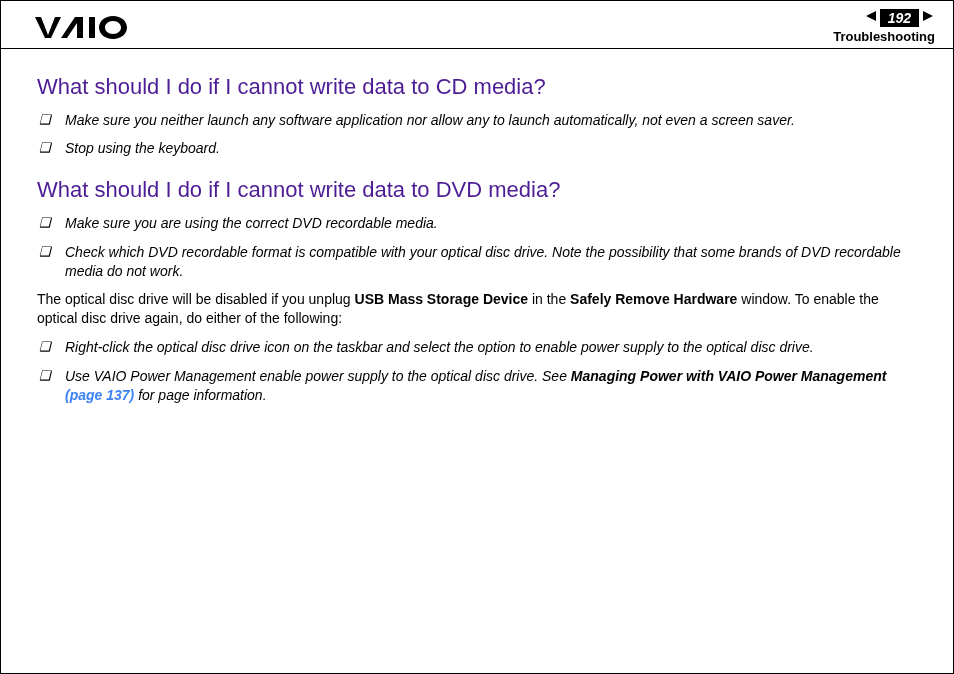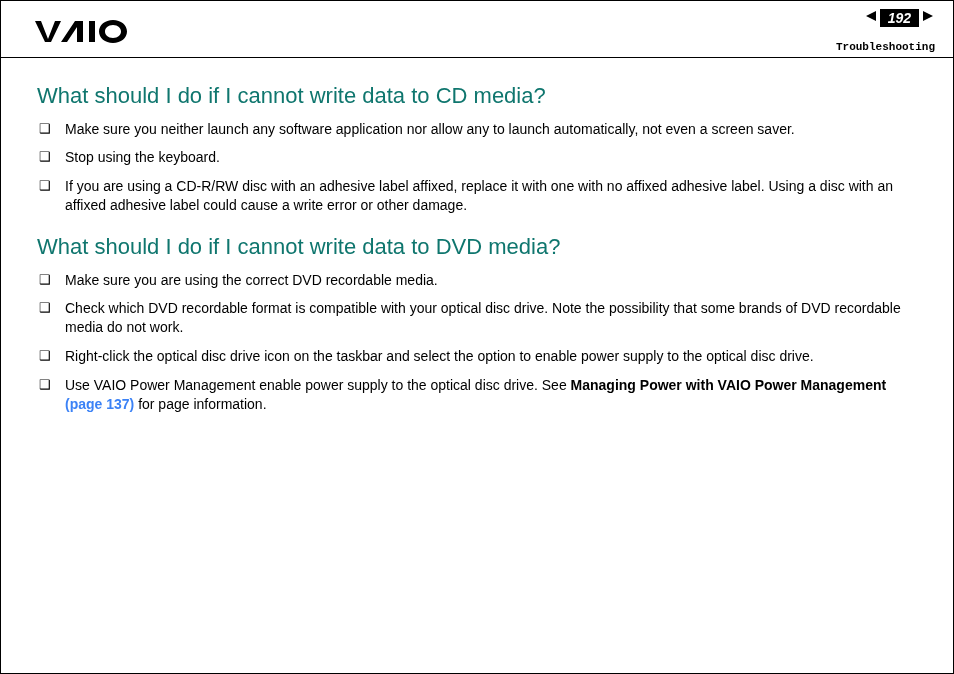--- a/index.html
+++ b/index.html
@@ -44,30 +44,29 @@
   }
   .page-num-box {
     background: #000;
     color: #fff;
     font-style: italic;
     font-weight: bold;
     font-size: 14px;
     padding: 1px 8px;
   }
   .section-name {
-    font-size: 11px;
+    font-size: 13px;
     font-weight: bold;
-    margin-top: 14px;
-    font-family: Liberation Mono, monospace;
+    margin-top: 2px;
   }
   .content {
     padding: 24px 36px 0 36px;
   }
   h2 {
-    color: #0f766e;
+    color: #4c1d95;
     font-weight: normal;
     font-size: 22px;
     margin-bottom: 10px;
     line-height: 1.25;
   }
   h2 + ul, h2 + p { margin-top: 6px; }
   h2.mt { margin-top: 18px; }
   p.intro {
     font-size: 14px;
     line-height: 1.35;
@@ -76,20 +75,21 @@
   ul.bullets {
     list-style: none;
     margin-bottom: 8px;
   }
   ul.bullets li {
     position: relative;
     padding-left: 28px;
     font-size: 14px;
     line-height: 1.35;
     margin-bottom: 10px;
+    font-style: italic;
   }
   ul.bullets li::before {
     content: "❑";
     position: absolute;
     left: 2px;
     top: 0;
     font-size: 13px;
   }
   .b { font-weight: bold; }
   .link-ref { color: #3b82f6; font-weight: bold; }
@@ -127,29 +127,31 @@
       <div class="section-name">Troubleshooting</div>
     </div>
   </div>
 
   <div class="content">
 
     <h2>What should I do if I cannot write data to CD media?</h2>
     <ul class="bullets">
       <li>Make sure you neither launch any software application nor allow any to launch automatically, not even a screen saver.</li>
       <li>Stop using the keyboard.</li>
-      <li>If you are using a CD-R/RW disc with an adhesive label affixed, replace it with one with no affixed adhesive label. Using a disc with an affixed adhesive label could cause a write error or other damage.</li>
     </ul>
 
     <h2 class="mt">What should I do if I cannot write data to DVD media?</h2>
     <ul class="bullets">
       <li>Make sure you are using the correct DVD recordable media.</li>
       <li>Check which DVD recordable format is compatible with your optical disc drive. Note the possibility that some brands of DVD recordable media do not work.</li>
     </ul>
 
+    <p class="intro">
+      <span>The optical disc drive will be disabled if you unplug </span><span class="b">USB Mass Storage Device</span><span> in the </span><span class="b">Safely Remove Hardware</span><span> window. To enable the optical disc drive again, do either of the following:</span>
+    </p>
     <ul class="bullets">
       <li>Right-click the optical disc drive icon on the taskbar and select the option to enable power supply to the optical disc drive.</li>
       <li>
         <span>Use VAIO Power Management enable power supply to the optical disc drive. See </span><span class="b">Managing Power with VAIO Power Management</span><span class="link-ref"> (page 137)</span><span> for page information.</span>
       </li>
     </ul>
 
   </div>
 </div>
 

